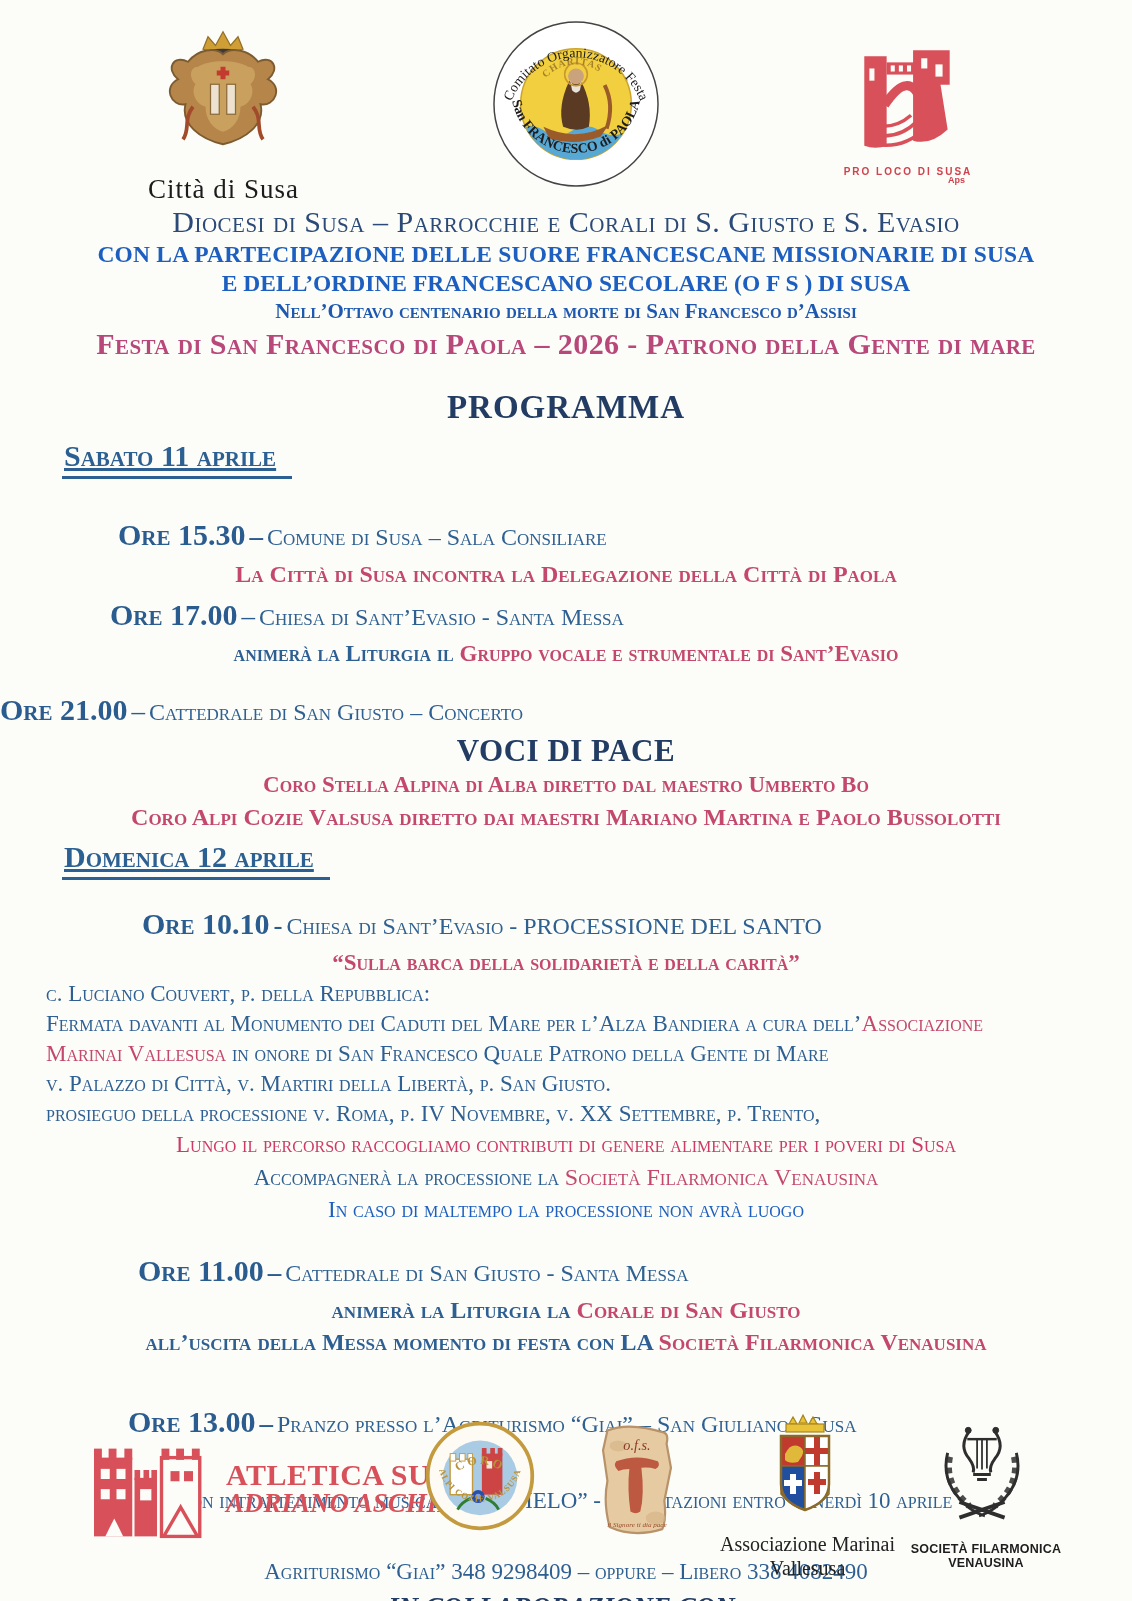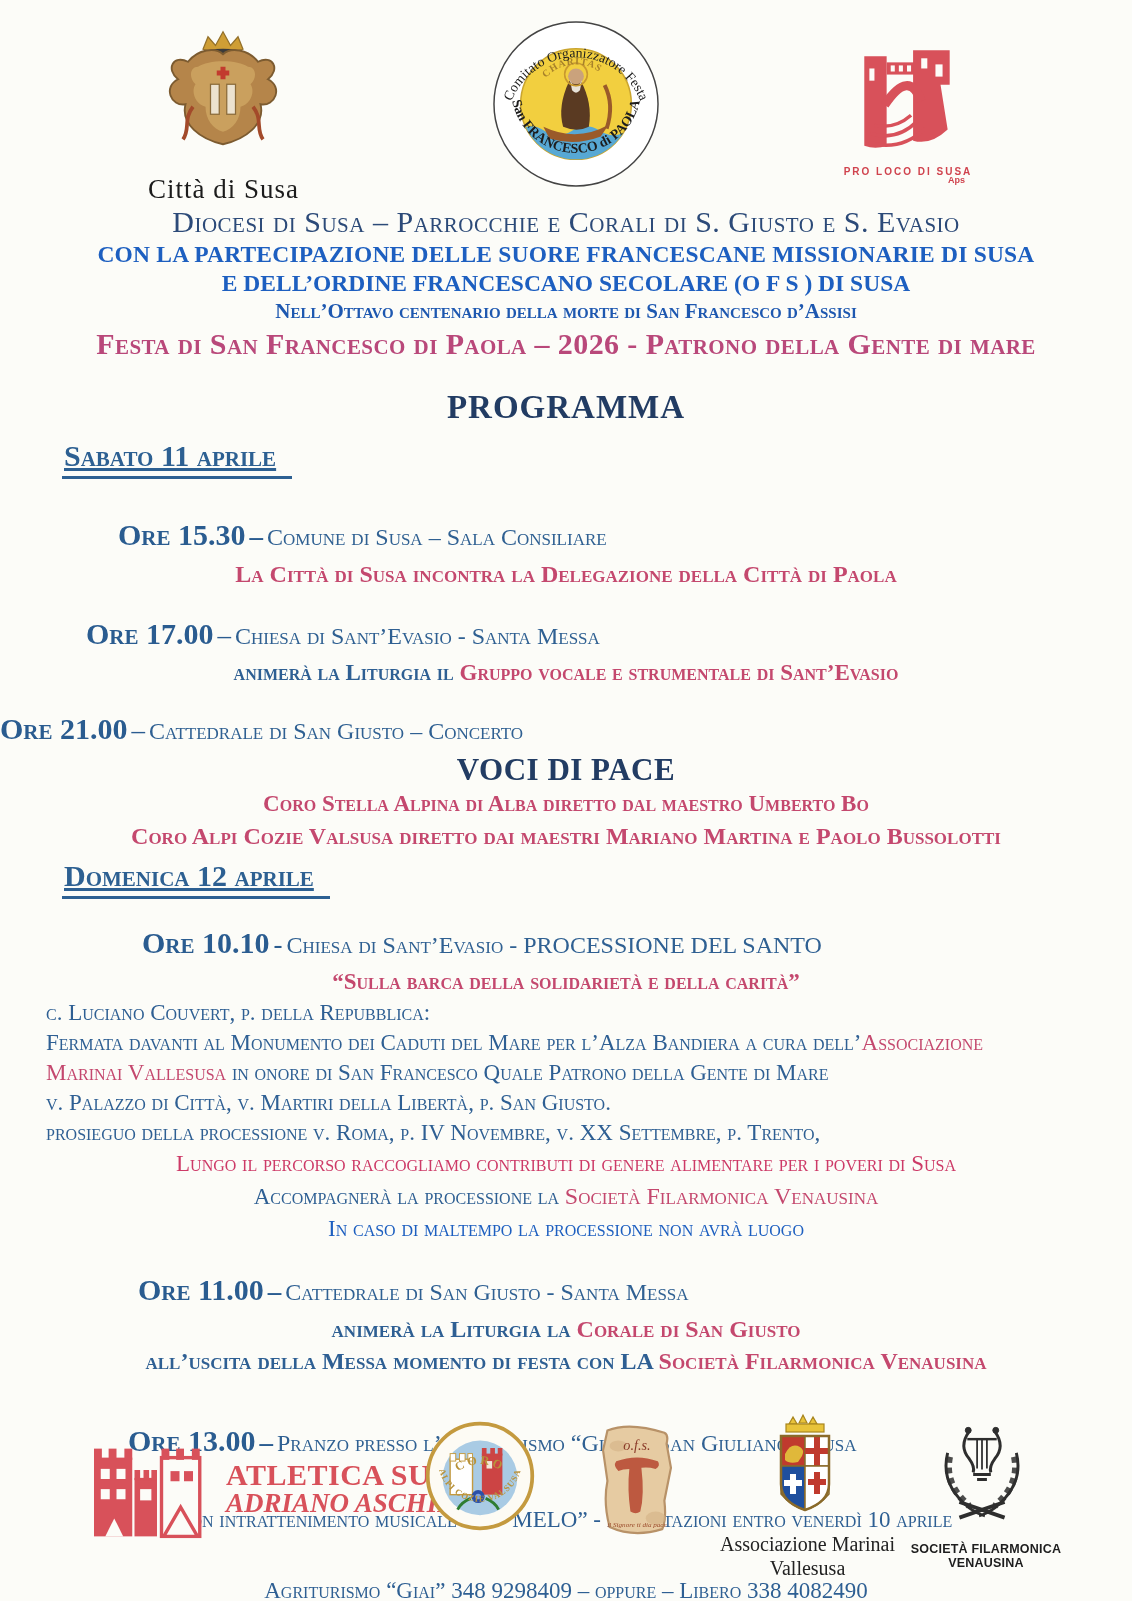--- a/index.html
+++ b/index.html
@@ -161,21 +161,21 @@
     <span class="day-label sc">Sabato 11 aprile</span>
   </div>
 
   <div class="event-line" style="margin-top:36px;padding-left:118px;">
     <span class="time sc">Ore 15.30</span>
     <span class="dash">–</span>
     <span class="venue sc">Comune di Susa – Sala Consiliare</span>
   </div>
   <div class="sub sc fs24 t-crimson">La Città di Susa incontra la Delegazione della Città di Paola</div>
 
-  <div class="event-line" style="margin-top:26px;padding-left:86px;">
+  <div class="event-line" style="margin-top:7px;padding-left:110px;">
     <span class="time sc">Ore 17.00</span>
     <span class="dash" style="font-weight:normal;">–</span>
     <span class="venue sc">Chiesa di Sant’Evasio - Santa Messa</span>
   </div>
   <div class="sub sc fs23"><span class="t-blue">animerà la Liturgia il </span><span class="t-crimson">Gruppo vocale e strumentale di Sant’Evasio</span></div>
 
   <div class="event-line" style="margin-top:22px;">
     <span class="time sc">Ore 21.00</span>
     <span class="dash" style="font-weight:normal;">–</span>
     <span class="venue sc">Cattedrale di San Giusto – Concerto</span>

